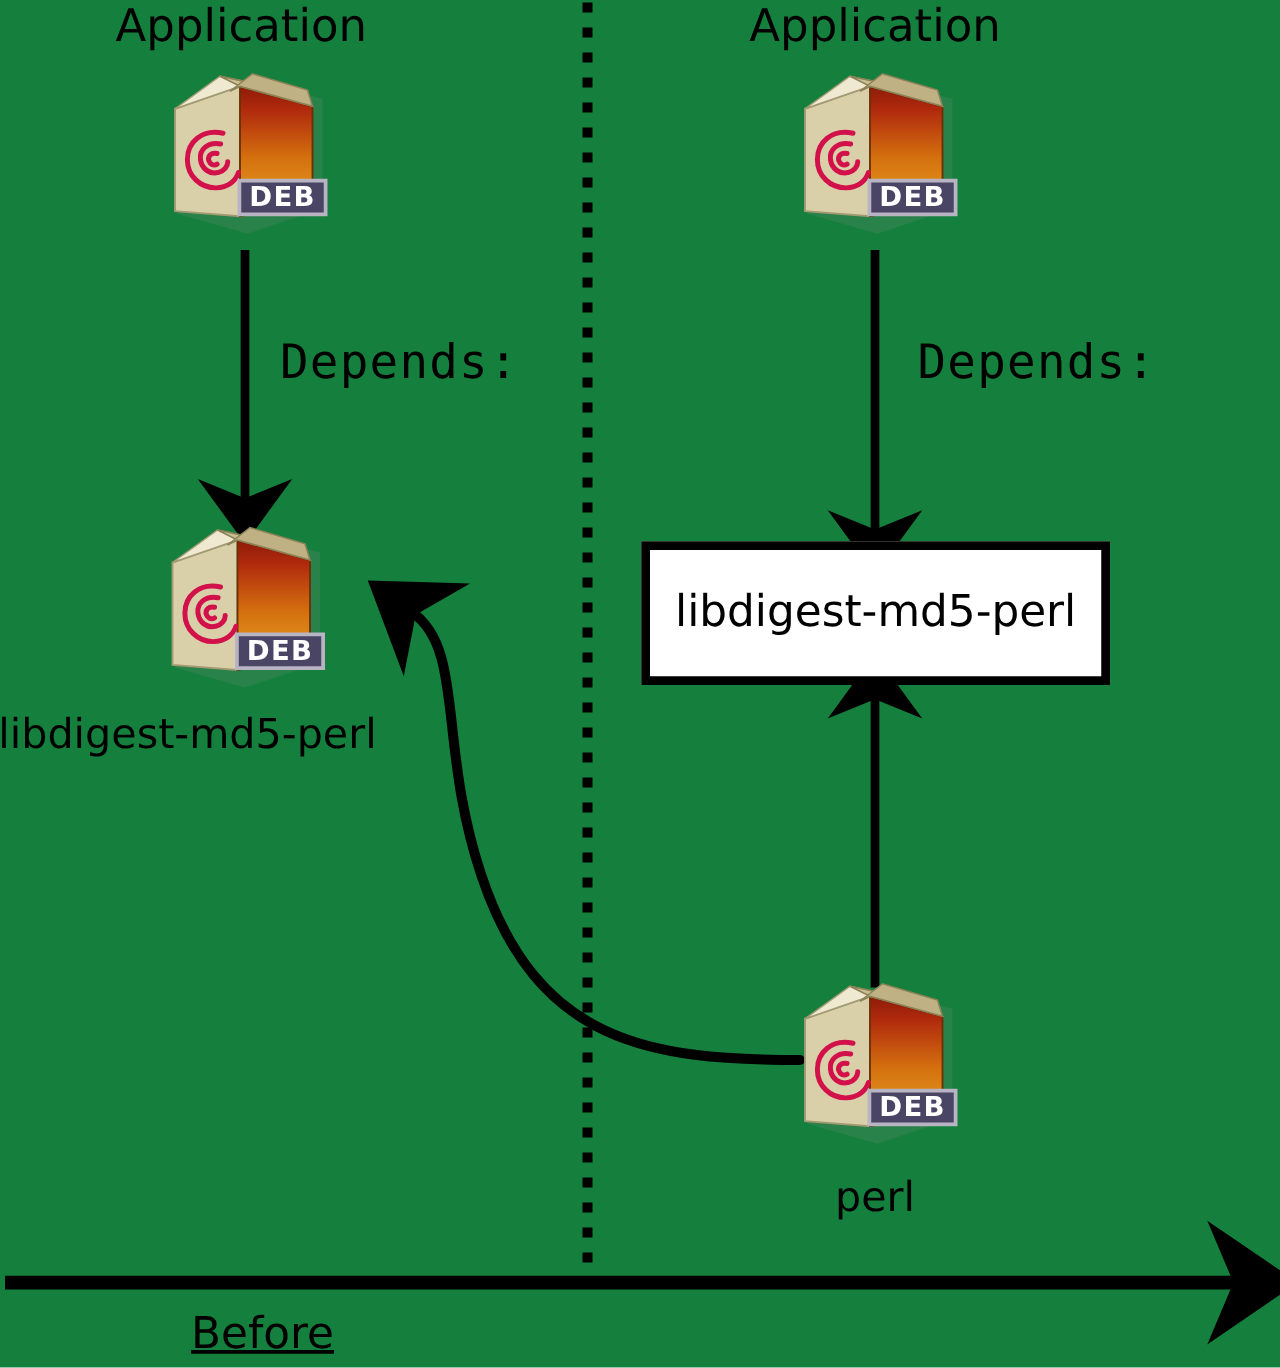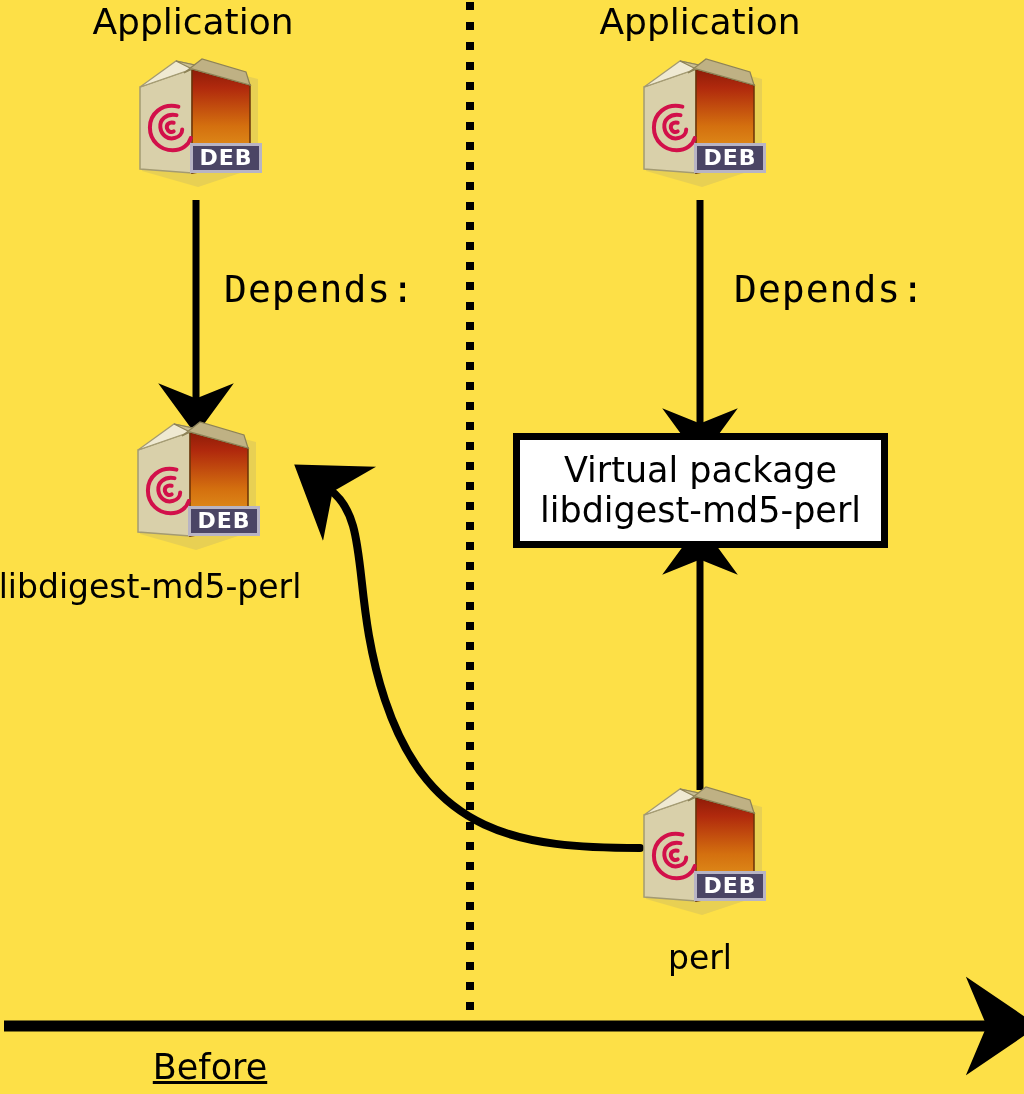--- a/index.html
+++ b/index.html
@@ -5,21 +5,21 @@
 <style>
   html, body {
     margin: 0;
     padding: 0;
     background: #ffffff;
   }
   #canvas {
     position: relative;
     width: 1024px;
     height: 1094px;
-    background: #fde047;
+    background: #15803d;
     overflow: hidden;
     font-family: "DejaVu Sans", "Liberation Sans", sans-serif;
     color: #000000;
   }
 
   
   .txt {
     position: absolute;
     white-space: nowrap;
     color: #000;
@@ -271,21 +271,20 @@
         <rect x="70" y="88" width="72" height="30" fill="#b8b4c4"></rect>
         <rect x="73" y="91" width="66" height="24" fill="#4b4565"></rect>
         <text x="106" y="110" font-family="DejaVu Sans, Liberation Sans, sans-serif" font-size="22" font-weight="bold" fill="#ffffff" text-anchor="middle" letter-spacing="1">DEB</text>
       </g>
     </svg>
   </div>
 
   <div class="txt sans pkg-label center-x" style="left:700px; top:941px;">perl</div>
 
   <div class="vbox" style="left:513px; top:433px; width:375px; height:115px;">
-    <div class="vline">Virtual package</div>
     <div class="vline">libdigest-md5-perl</div>
   </div>
 
   <div class="txt mono rel-label" style="left:224px; top:270px;">Depends:</div>
 
   <div class="txt mono rel-label" style="left:734px; top:270px;">Depends:</div>
 
 
 
 

